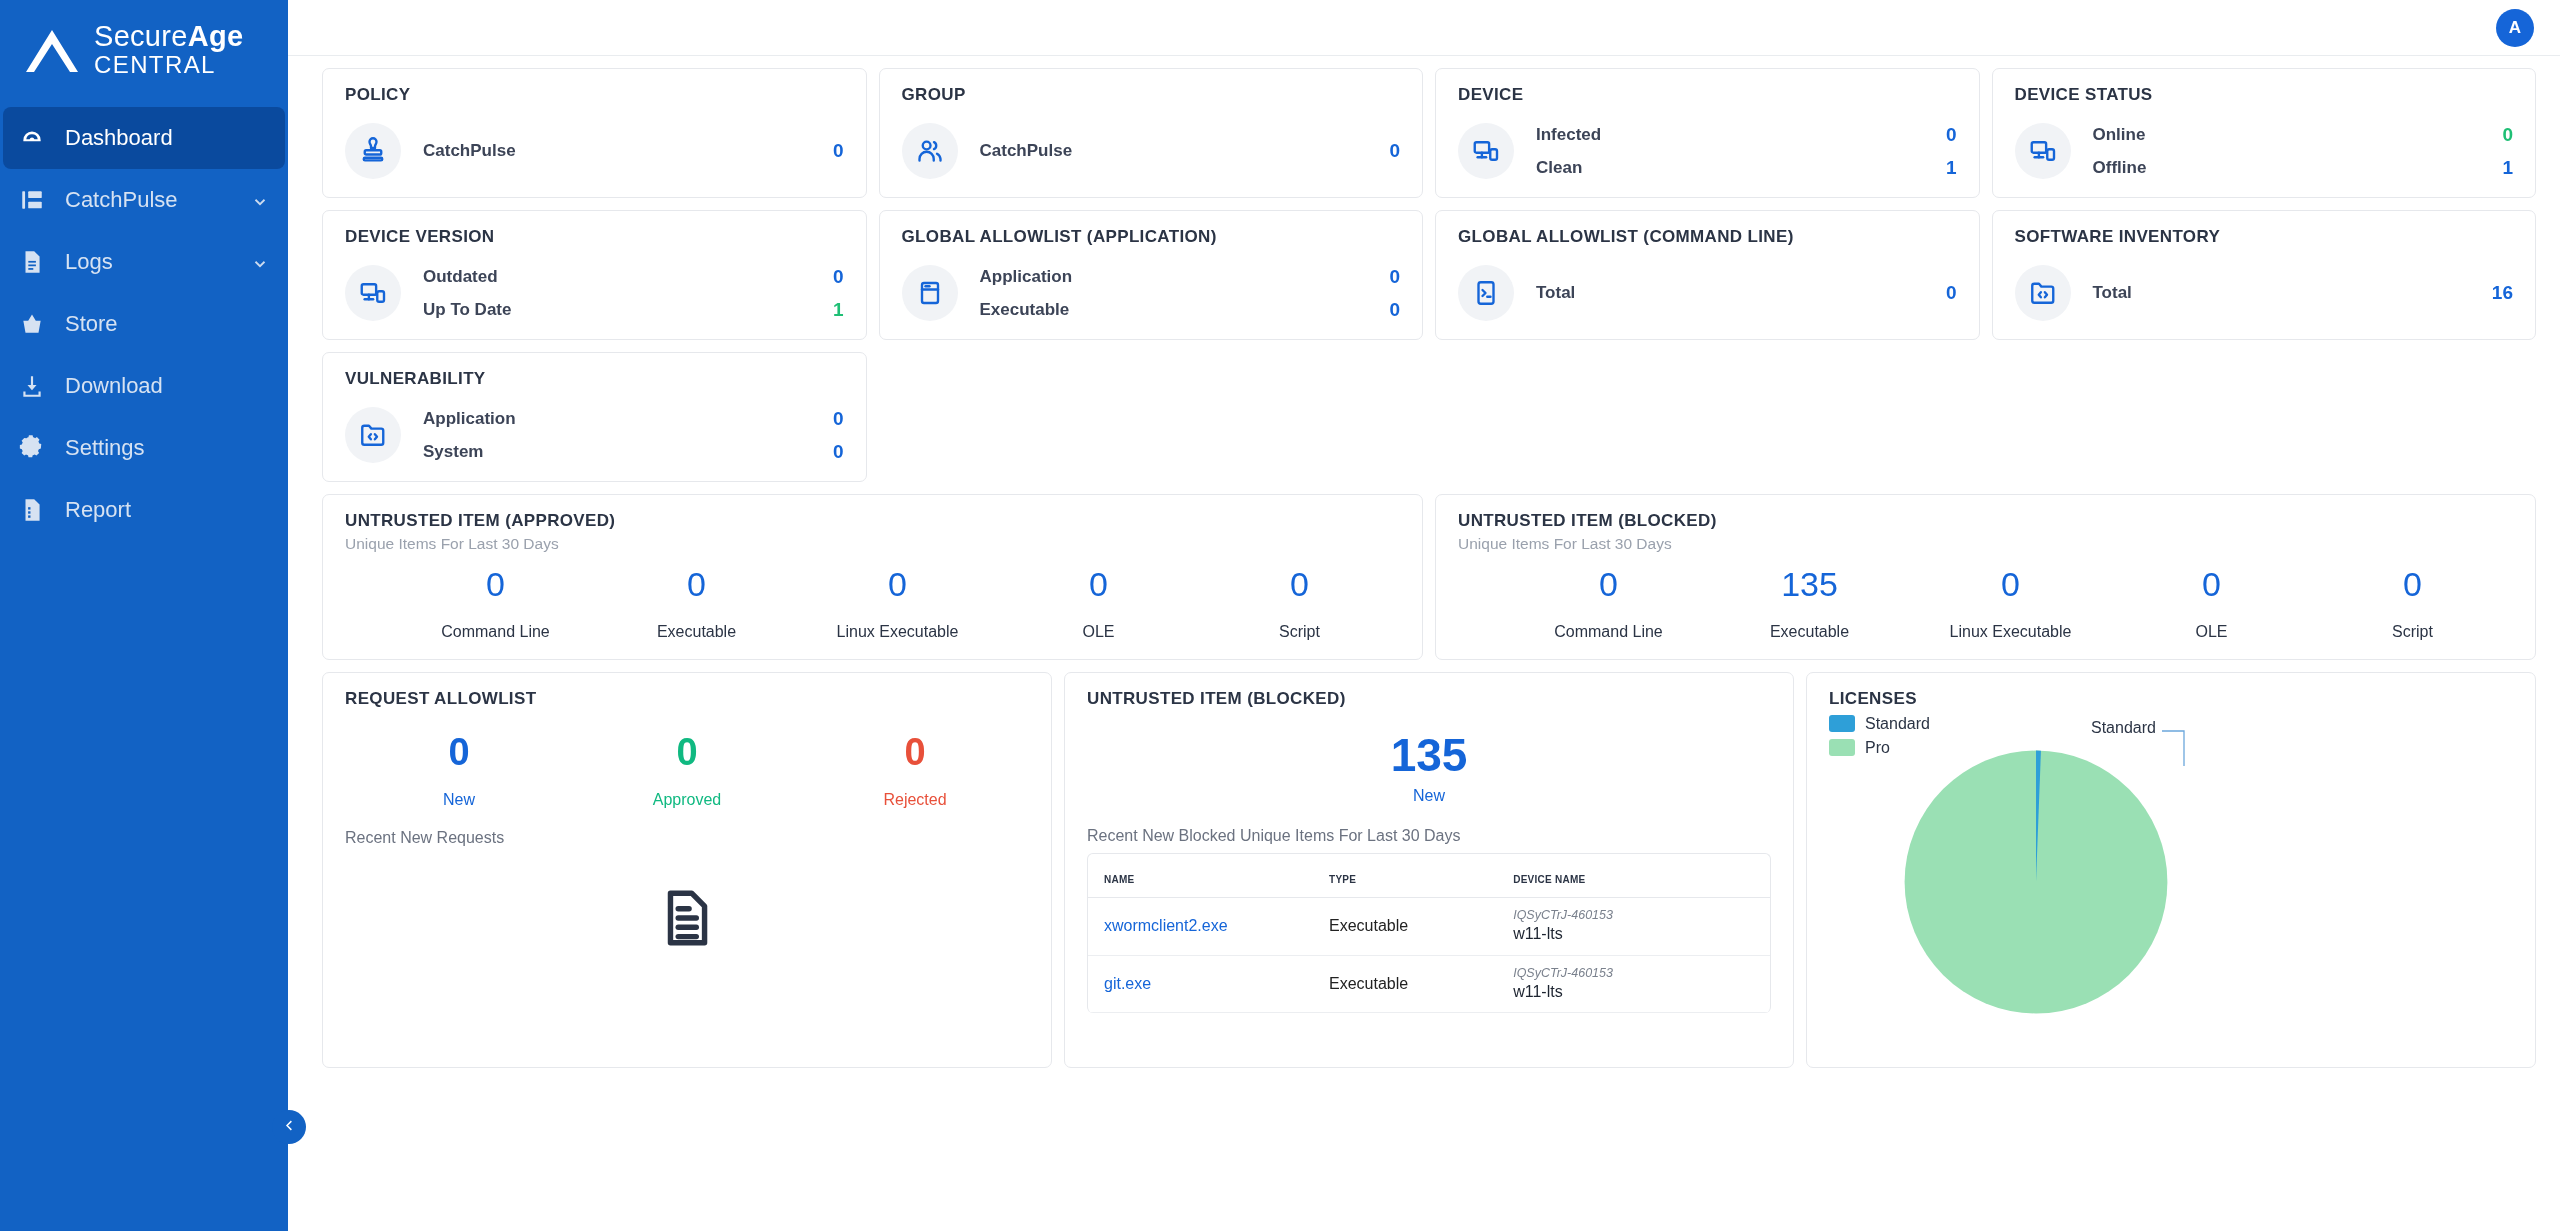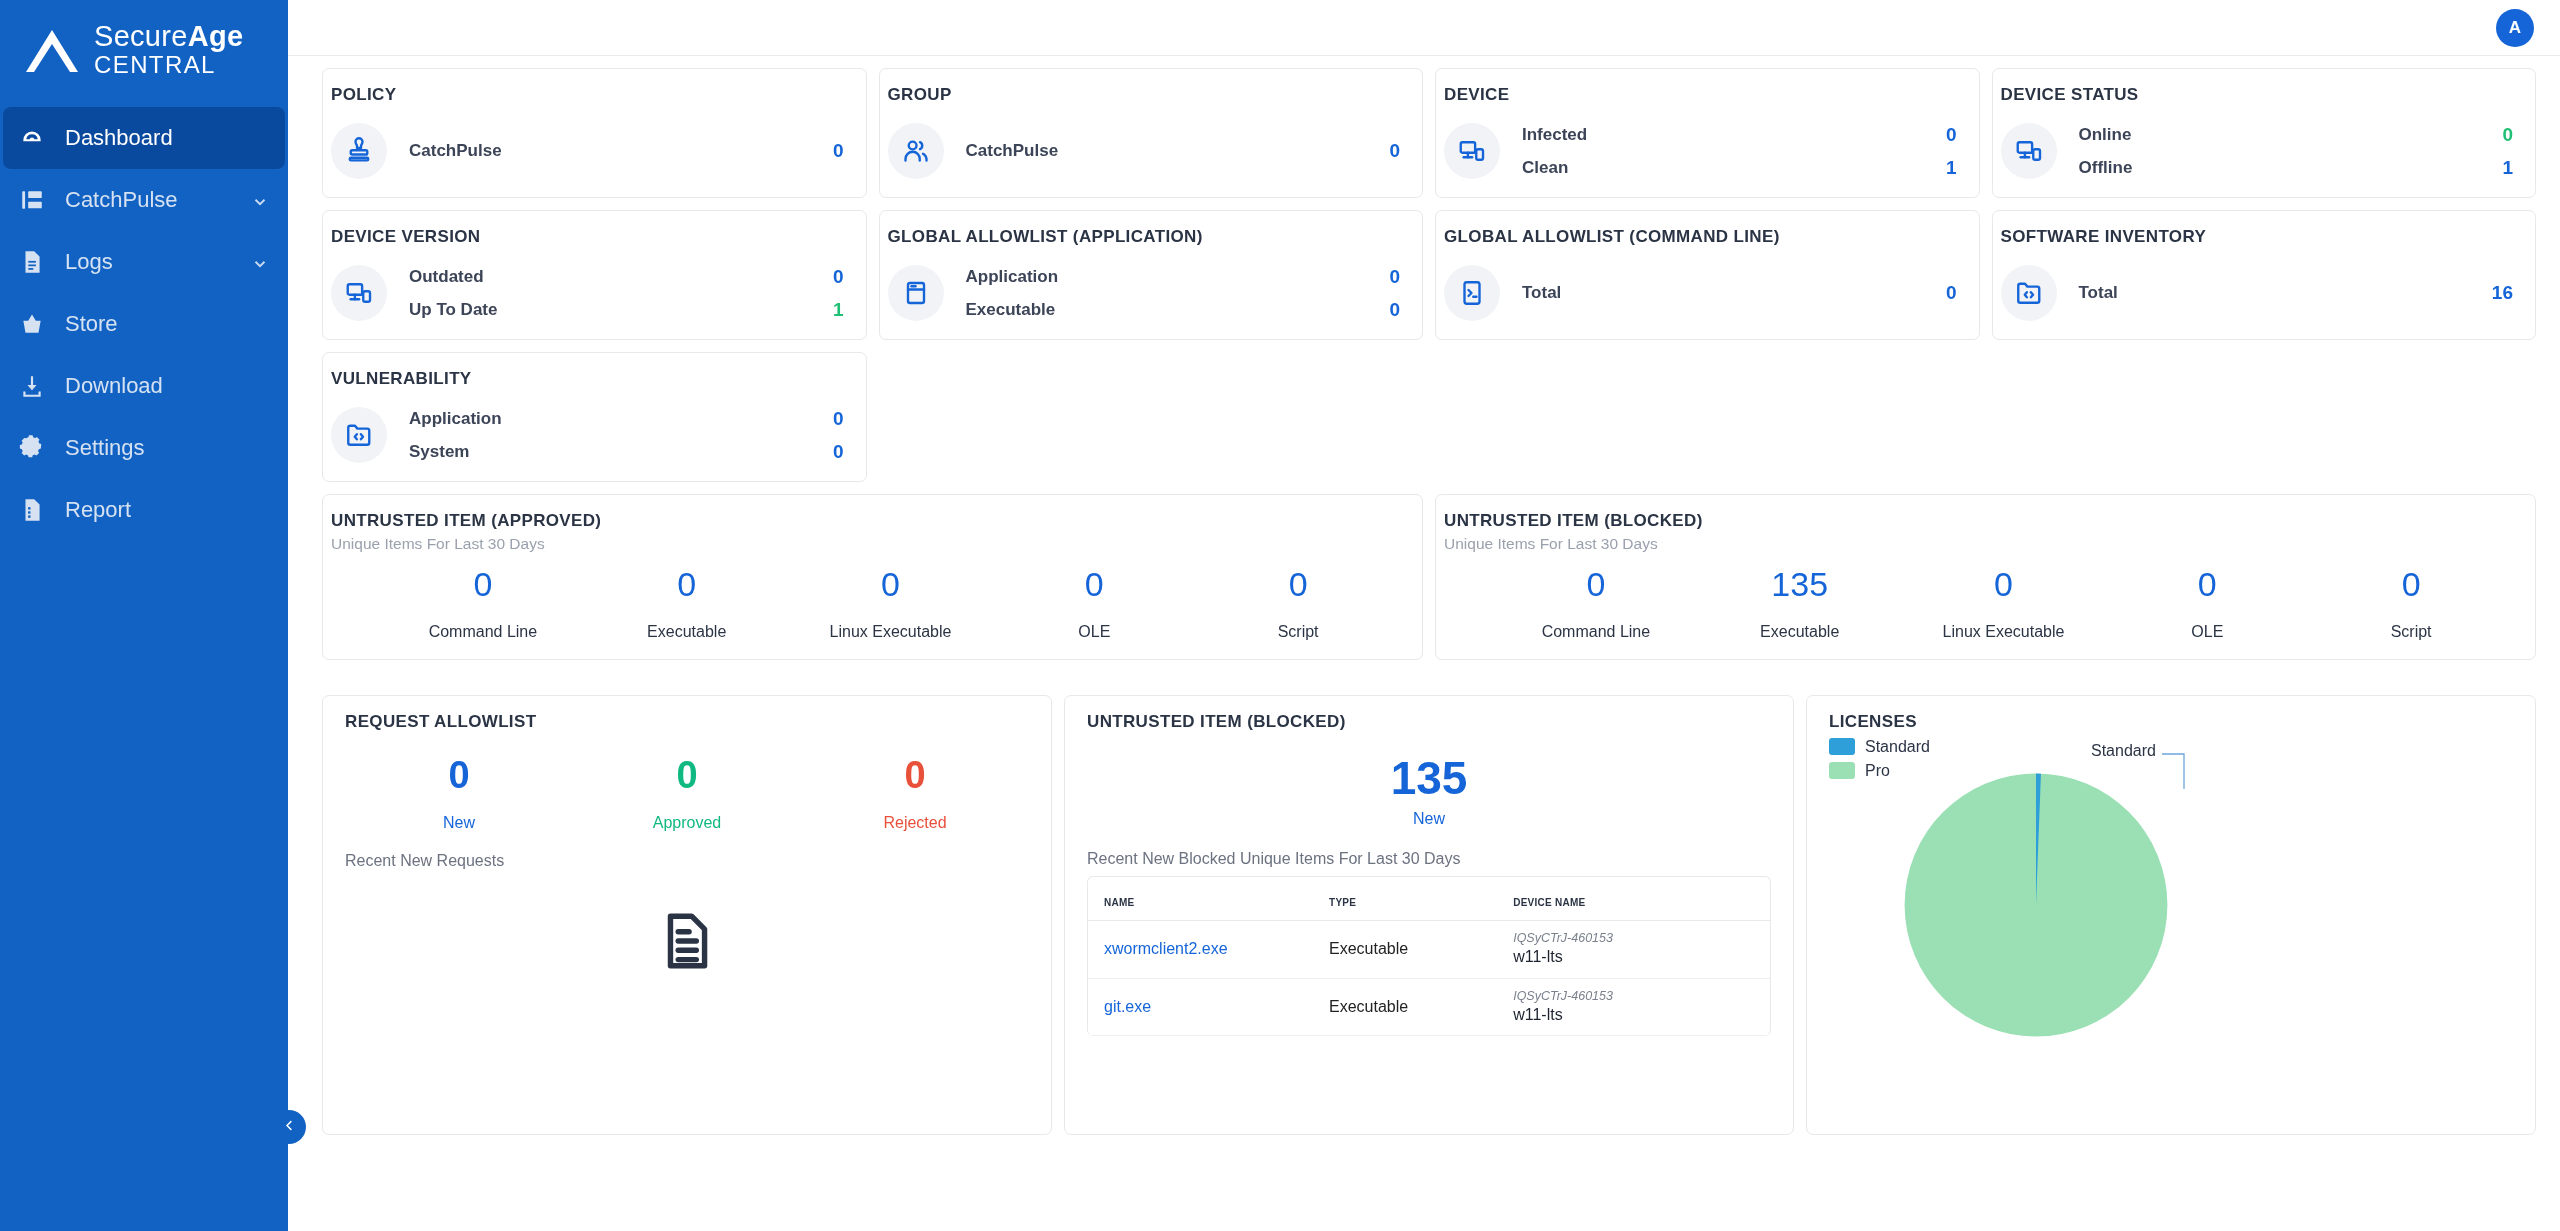--- a/index.html
+++ b/index.html
@@ -60,21 +60,21 @@
     display: flex; align-items: center; justify-content: center; cursor: pointer;
   }
 
   .content { padding: 12px 24px 0 34px; flex: 1 1 auto; overflow: hidden; }
 
   .grid4 { display: grid; grid-template-columns: repeat(4, 1fr); gap: 12px; margin-bottom: 12px; }
   .grid4-single { display: grid; grid-template-columns: repeat(4, 1fr); gap: 12px; margin-bottom: 12px; }
 
   .card {
     border: 1px solid #e6e8ec; border-radius: 7px; background: #fff;
-    padding: 16px 22px 18px 8px;
+    padding: 16px 22px 18px 22px;
   }
   .card-title {
     font-size: 17px; font-weight: 700; color: #2b3445;
     letter-spacing: .35px; text-transform: uppercase;
   }
   .card-sub { font-size: 15.5px; color: #9aa1ad; margin-top: 4px; }
 
   .stat-body { display: flex; align-items: center; gap: 22px; margin-top: 18px; }
   .stat-ico {
     width: 56px; height: 56px; flex: 0 0 56px; border-radius: 50%;
@@ -91,21 +91,21 @@
   .untrusted-grid { display: grid; grid-template-columns: 1fr 1fr; gap: 12px; margin-bottom: 12px; }
   .ui-nums { display: flex; margin-top: 14px; padding-left: 50px; }
   .ui-col { flex: 1 1 0; text-align: center; }
   .ui-num { font-size: 34px; font-weight: 400; color: #1565d8; line-height: 1.05; }
   .ui-cap { font-size: 16px; color: #2b3445; margin-top: 20px; }
 
   
   .bottom-grid { display: grid; grid-template-columns: 1fr 1fr 1fr; gap: 12px; }
   .bottom-card {
     border: 1px solid #e6e8ec; border-radius: 7px; background: #fff;
-    padding: 16px 22px 0 22px; height: 440px; overflow: hidden; margin-top: 23px;
+    padding: 16px 22px 0 22px; height: 396px; overflow: hidden;
   }
   .req-nums { display: flex; margin-top: 24px; }
   .req-col { flex: 1 1 0; text-align: center; }
   .req-num { font-size: 38px; font-weight: 700; line-height: 1.05; }
   .req-cap { font-size: 16px; margin-top: 18px; }
   .c-blue { color: #1565d8; }
   .c-green { color: #10b981; }
   .c-red { color: #e8503a; }
   .req-note { font-size: 16px; color: #6b7280; margin-top: 20px; }
   .empty-doc { display: flex; justify-content: center; margin-top: 40px; }

